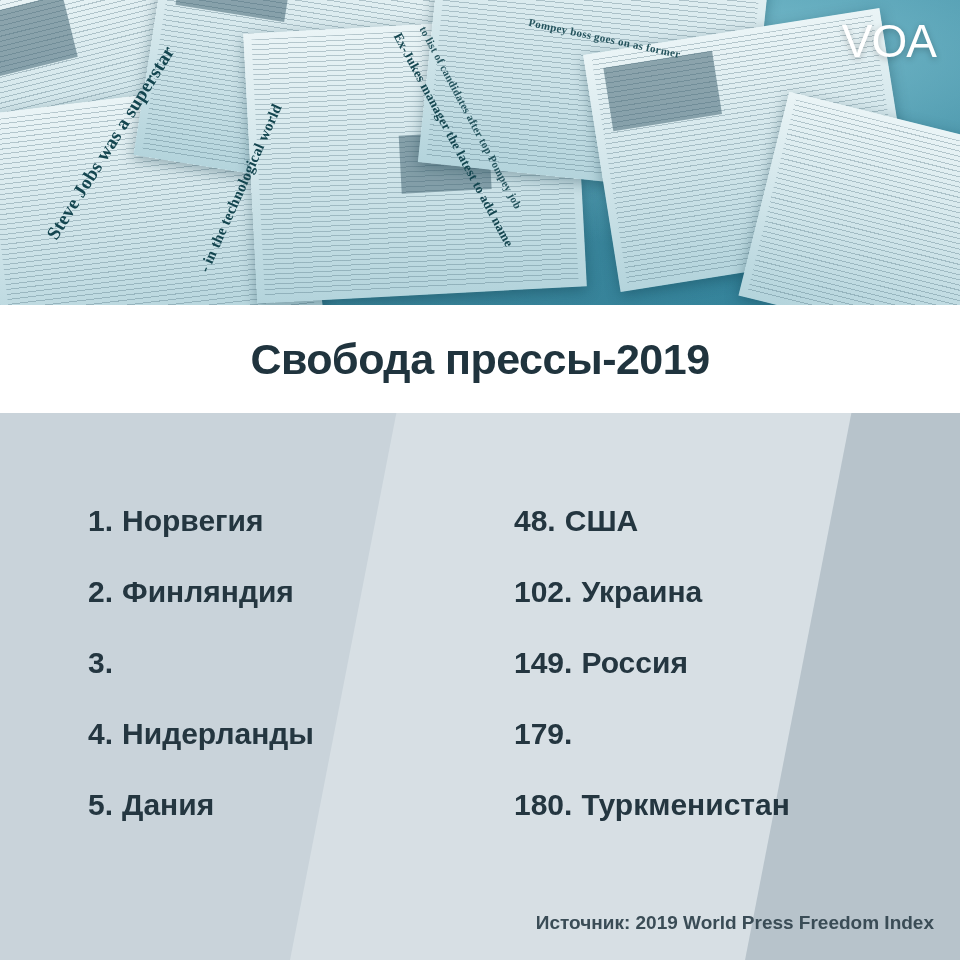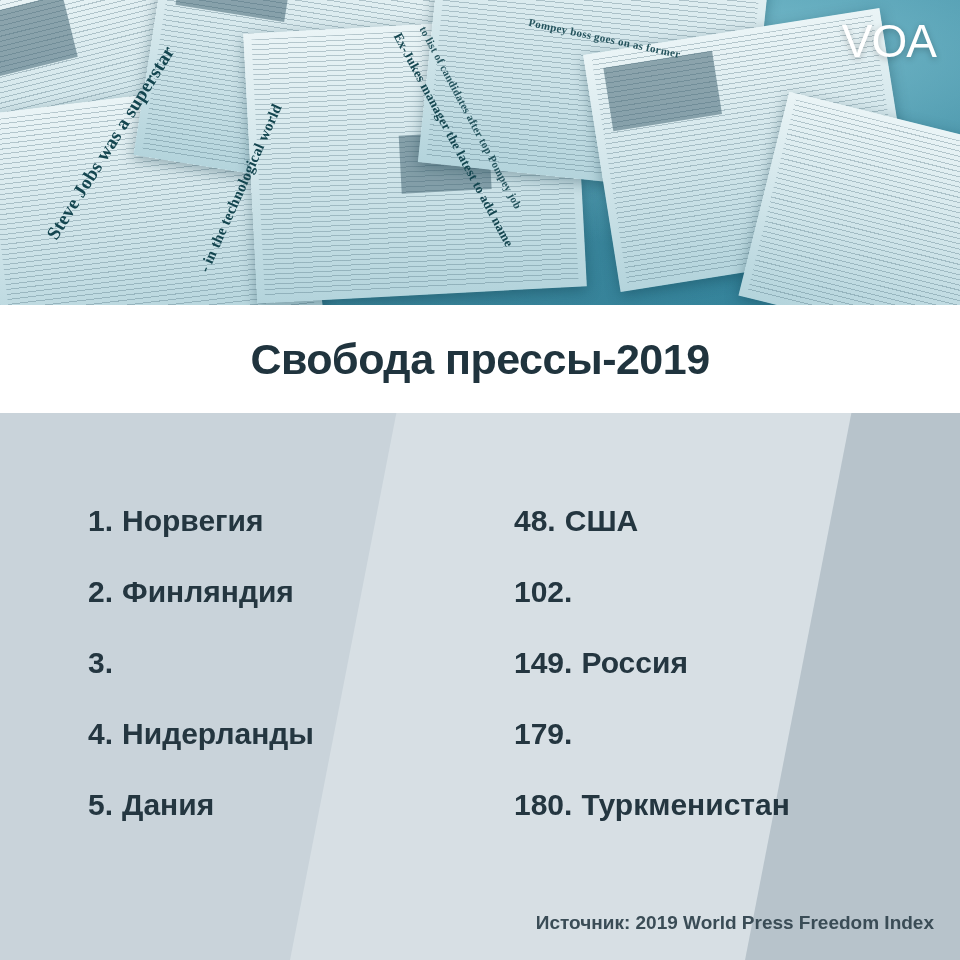--- a/index.html
+++ b/index.html
@@ -250,20 +250,21 @@
         </div>
       </div>
 
       <div class="col col-right">
         <div class="rank-row">
           <span class="rank-num">48.</span>
           <span class="rank-name">США</span>
         </div>
         <div class="rank-row">
           <span class="rank-num">102.</span>
+          <span class="rank-name">Украина</span>
         </div>
         <div class="rank-row">
           <span class="rank-num">149.</span>
           <span class="rank-name">Россия</span>
         </div>
         <div class="rank-row">
           <span class="rank-num">179.</span>
         </div>
         <div class="rank-row">
           <span class="rank-num">180.</span>

